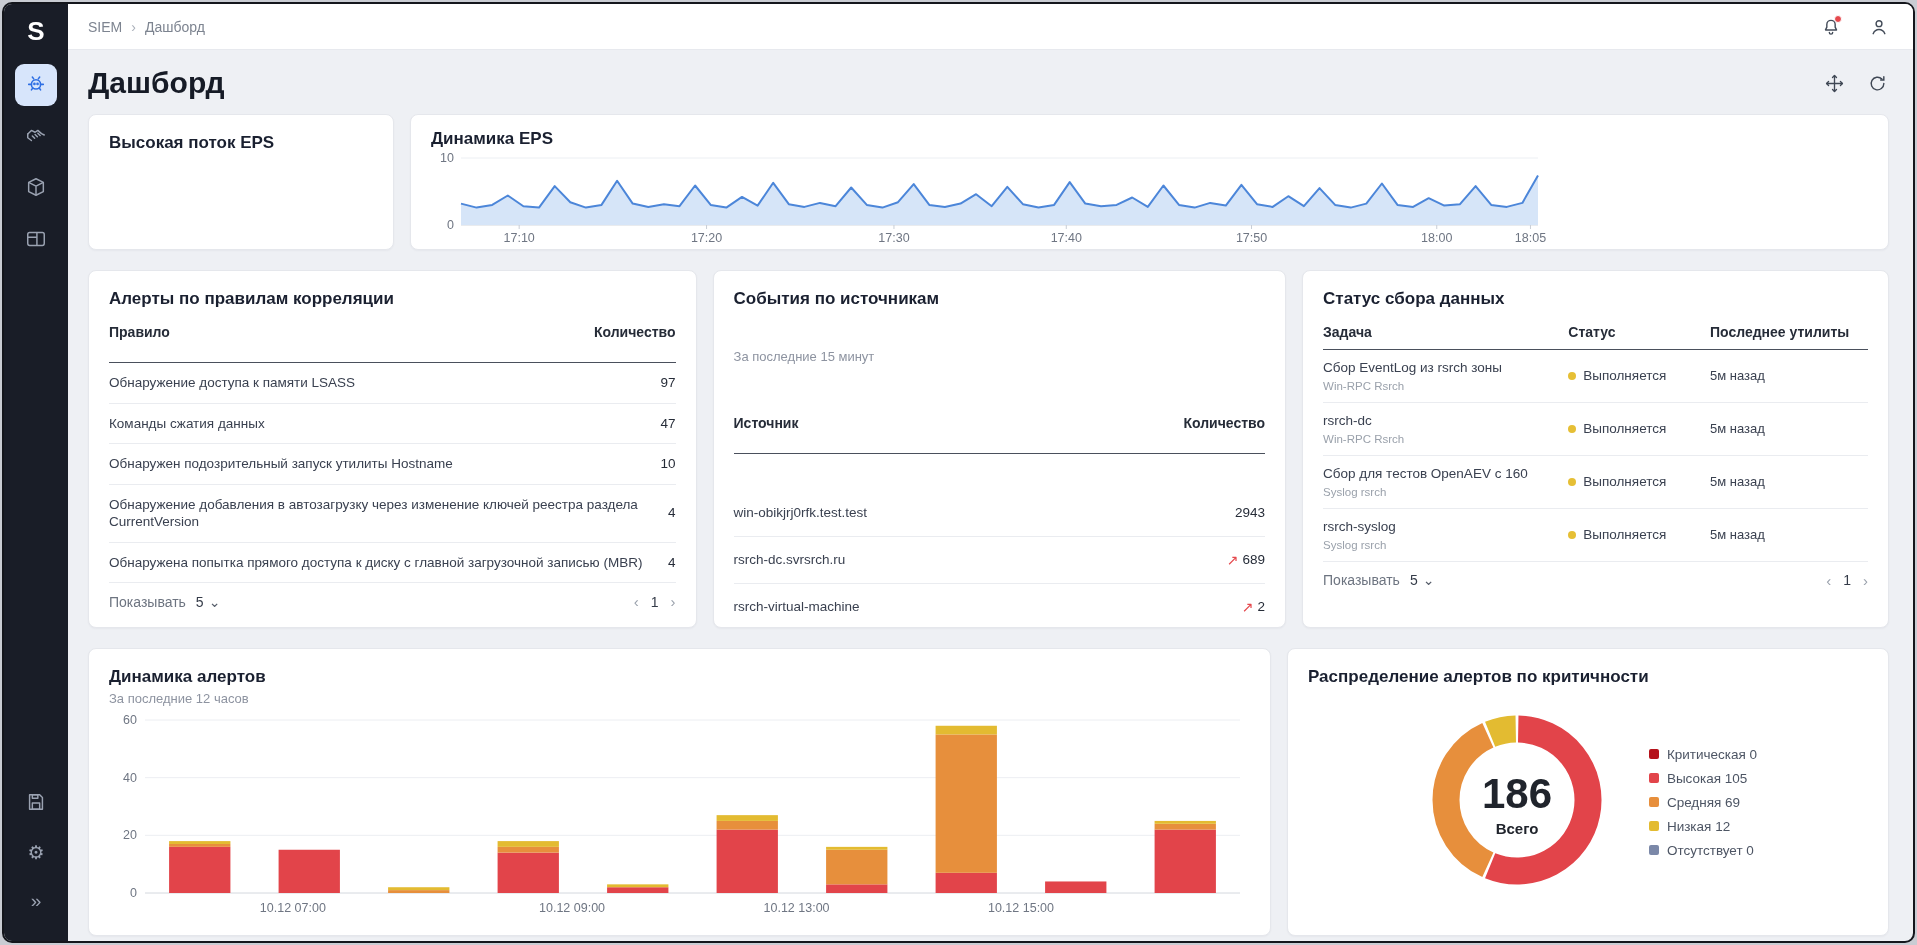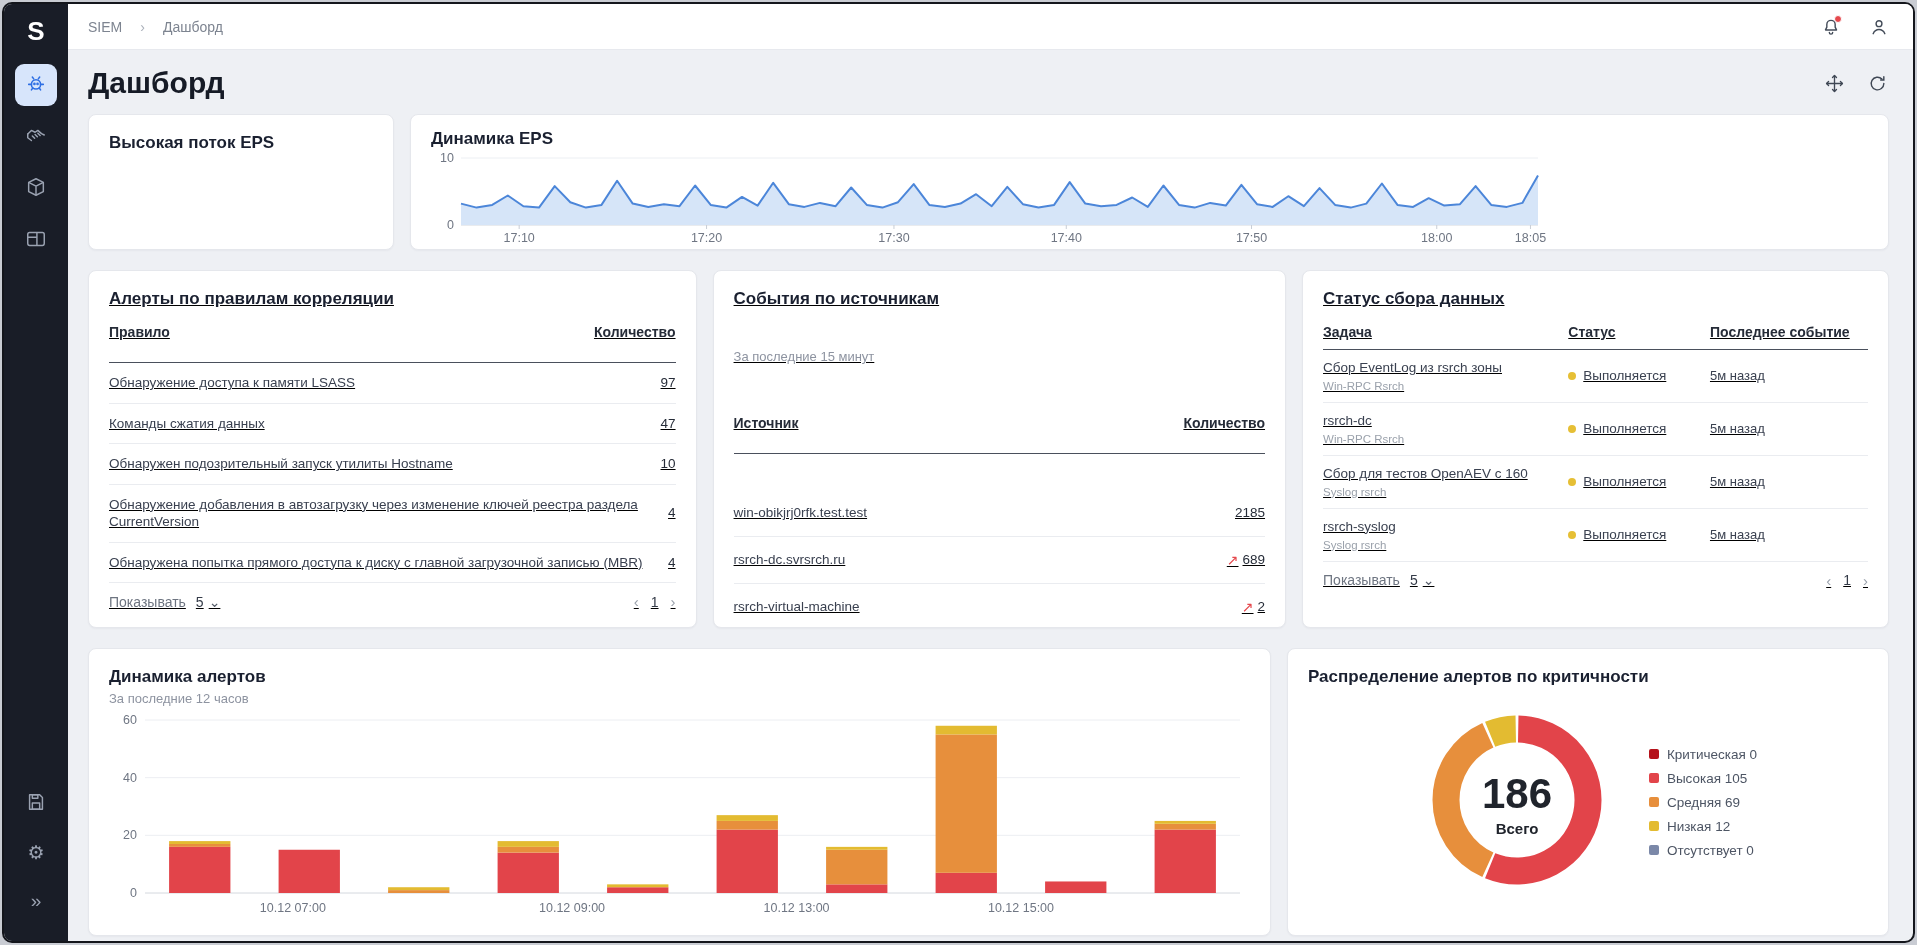--- a/index.html
+++ b/index.html
@@ -16,21 +16,21 @@
   .nav-item.active { background:#d7e5fb; color:#2e6fe4; }
   .nav-item svg { width:22px; height:22px; }
   .txt-icon { font-size:19px; line-height:1; }
   .nav-bottom { margin-top:auto; display:flex; flex-direction:column; align-items:center; }
   .nav-bottom .nav-item { margin-bottom:6px; }
 
   
   .main { flex:1; display:flex; flex-direction:column; min-width:0; }
   .topbar { height:46px; background:#ffffff; border-bottom:1px solid #e7e9ee; display:flex; align-items:center;
             justify-content:space-between; padding:0 24px 0 20px; flex-shrink:0; }
-  .breadcrumb { font-size:14px; color:#7d8490; display:flex; gap:18px; align-items:center; }
+  .breadcrumb { font-size:14px; color:#7d8490; display:flex; gap:9px; align-items:center; }
   .breadcrumb .sep { color:#aab0ba; }
   .crumb { cursor:pointer; }
   .topbar-right { display:flex; align-items:center; gap:28px; }
   .top-icon { position:relative; color:#444c59; cursor:pointer; display:flex; }
   .top-icon svg { width:20px; height:20px; }
   .bell-dot { position:absolute; top:-2px; right:-1px; width:8px; height:8px; border-radius:50%;
               background:#e5484d; border:1.5px solid #fff; }
 
   .content { flex:1; padding:10px 24px 16px 20px; overflow:hidden; }
   .title-row { display:flex; justify-content:space-between; align-items:center; margin:6px 0 14px; }
@@ -45,21 +45,21 @@
           box-shadow:0 1px 2px rgba(16,24,40,.04); }
   .card-title { font-size:17px; font-weight:700; color:#1a2030; }
   .card-sub { font-size:13px; color:#8d93a0; margin-top:4px; }
 
   .row1 .kpi { width:306px; height:136px; }
   .kpi-value { font-size:42px; font-weight:700; color:#161b26; margin-top:14px; line-height:1; }
   .eps-card { flex:1; height:136px; padding:14px 20px 4px; }
   #chart-eps { height:94px; margin-top:4px; }
 
   .row2 { margin-top:20px; }
-  .row2 .card { height:358px; display:flex; flex-direction:column; overflow:hidden;text-decoration:underline; }
+  .row2 .card { height:358px; display:flex; flex-direction:column; overflow:hidden; }
   .card-rules { flex:1.05; }
   .card-events { flex:0.985;gap:36px; }
   .card-status { flex:1.01; }
 
   .tbl-head { display:flex; justify-content:space-between; font-size:14px; font-weight:700; color:#262c38;
               padding:15px 0 22px; border-bottom:1px solid #4a505c; }
   .tbl-row { display:flex; justify-content:space-between; align-items:center; font-size:13.5px; color:#3a4150;
              padding:11px 0; border-bottom:1px solid #eaecf0; line-height:1.3; }
   .ev-row { padding:14px 0; }
   .cell-main { padding-right:24px; }
@@ -287,21 +287,21 @@
           <div class="card-title">События по источникам</div>
           <div class="card-sub">За последние 15 минут</div>
           <div class="tbl-head">
             <span>Источник</span>
             <span>Количество</span>
           </div>
           <div id="events-rows">
               <div class="tbl-row ev-row">
                 <div class="cell-main">win-obikjrj0rfk.test.test</div>
                 <div class="tbl-count">
-                  <span>2185</span>
+                  <span>2943</span>
                 </div>
               </div>
               <div class="tbl-row ev-row">
                 <div class="cell-main">rsrch-dc.svrsrch.ru</div>
                 <div class="tbl-count">
                   <span class="trend">↗</span>
                   <span>689</span>
                 </div>
               </div>
               <div class="tbl-row ev-row">
@@ -326,21 +326,21 @@
               <span>›</span>
             </div>
           </div>
         </div>
 
         <div class="card card-status">
           <div class="card-title">Статус сбора данных</div>
           <div class="status-head">
             <span>Задача</span>
             <span>Статус</span>
-            <span>Последнее событие</span>
+            <span>Последнее утилиты</span>
           </div>
           <div id="status-rows">
               <div class="status-row">
                 <div>
                   <div class="task-name">Сбор EventLog из rsrch зоны</div>
                   <div class="task-sub">Win-RPC Rsrch</div>
                 </div>
                 <div class="status-cell">
                   <span class="dot"></span>
                   <span>Выполняется</span>

